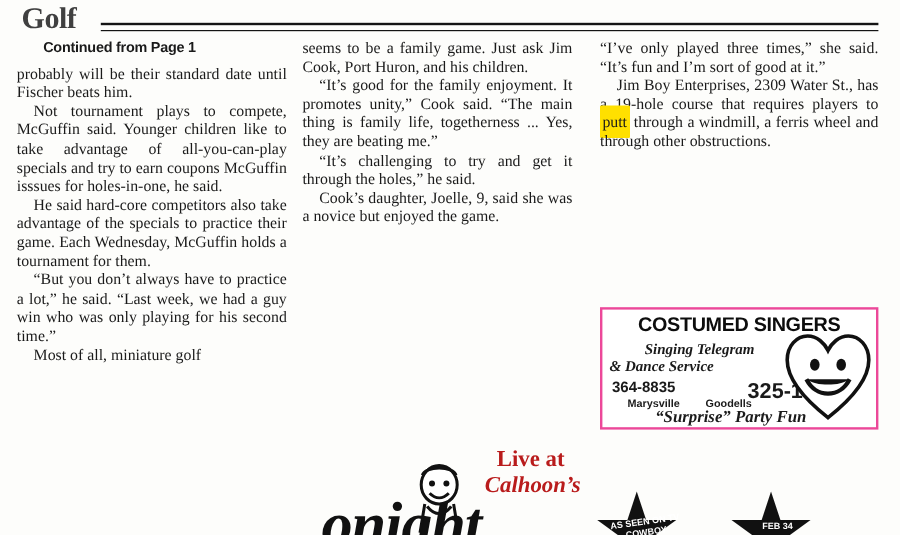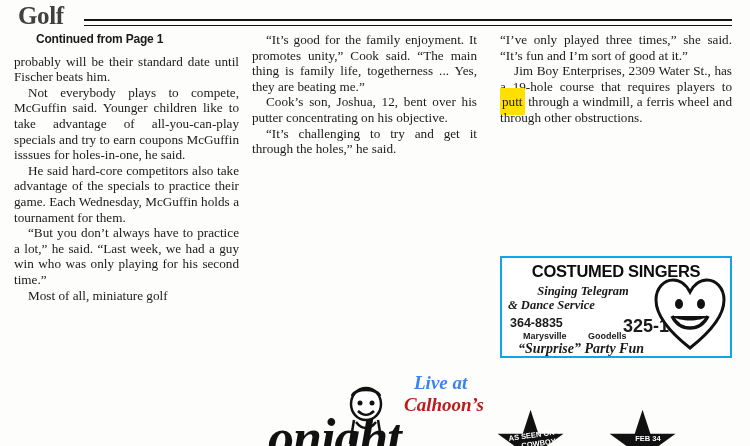--- a/index.html
+++ b/index.html
@@ -82,21 +82,21 @@
     border-radius: 1px;
   }
 
   
   #ad-singers {
     position: absolute;
     left: 500px;
     top: 256px;
     width: 232px;
     height: 102px;
-    border: 2px solid #0ea5e9;
+    border: 2px solid #ec4899;
     background: #fff;
     box-sizing: border-box;
     overflow: hidden;
   }
   #ad-singers .ad-title {
     position: absolute;
     left: 0; right: 0;
     top: 4px;
     text-align: center;
     font-family: "Liberation Sans", sans-serif;
@@ -159,26 +159,25 @@
     top: 73px;
     font-family: "Liberation Sans", sans-serif;
     font-weight: bold;
     font-size: 9px;
   }
   #ad-singers .ad-tag {
     position: absolute;
     left: 0;
     top: 83px;
     width: 170px;
-    text-align: left;
+    text-align: right;
     font-family: "Liberation Serif", serif;
     font-weight: bold;
     font-style: italic;
     font-size: 14px;
-    margin-left: 16px;
   }
   #ad-singers .smiley {
     position: absolute;
     right: 4px;
     top: 18px;
     width: 72px;
     height: 74px;
   }
 
   
@@ -189,23 +188,22 @@
     width: 480px;
     height: 74px;
     overflow: hidden;
   }
   #ad-live .live-line1 {
     position: absolute;
     left: 162px;
     top: 0px;
     font-family: "Liberation Serif", serif;
     font-weight: bold;
-    font-style: italic;
     font-size: 19px;
-    color: #3b82f6;
+    color: #b91c1c;
   }
   #ad-live .live-line2 {
     position: absolute;
     left: 152px;
     top: 22px;
     font-family: "Liberation Serif", serif;
     font-weight: bold;
     font-style: italic;
     font-size: 19px;
     color: #b91c1c;
@@ -252,30 +250,31 @@
 <div id="page">
 
   <div class="masthead">
     <div class="title">Golf</div>
     <div class="rule"></div>
   </div>
 
   <div class="col" id="col1">
     <p class="continued">Continued from Page 1</p>
     <p class="noindent">probably will be their standard date until Fischer beats him.</p>
-    <p>Not everybody plays to compete, McGuffin said. Younger children like to take advantage of all-you-can-play specials and try to earn coupons McGuffin isssues for holes-in-one, he said.</p>
+    <p>Not tournament plays to compete, McGuffin said. Younger children like to take advantage of all-you-can-play specials and try to earn coupons McGuffin isssues for holes-in-one, he said.</p>
     <p>He said hard-core competitors also take advantage of the specials to practice their game. Each Wednesday, McGuffin holds a tournament for them.</p>
     <p>“But you don’t always have to practice a lot,” he said. “Last week, we had a guy win who was only playing for his second time.”</p>
     <p>Most of all, miniature golf</p>
   </div>
 
   <div class="col" id="col2">
+    <p class="noindent">seems to be a family game. Just ask Jim Cook, Port Huron, and his children.</p>
     <p>“It’s good for the family enjoyment. It promotes unity,” Cook said. “The main thing is family life, togetherness ... Yes, they are beating me.”</p>
-    <p>Cook’s son, Joshua, 12, bent over his putter concentrating on his objective.</p>
     <p>“It’s challenging to try and get it through the holes,” he said.</p>
+    <p>Cook’s daughter, Joelle, 9, said she was a novice but enjoyed the game.</p>
   </div>
 
   <div class="col" id="col3">
     <p class="noindent">“I’ve only played three times,” she said. “It’s fun and I’m sort of good at it.”</p>
     <p><span>Jim Boy Enterprises, 2309 Water St., has a 19-hole course that requires players to </span><span class="hl">putt</span><span> through a windmill, a ferris wheel and through other obstructions.</span></p>
   </div>
 
   <div id="ad-singers">
     <div class="ad-title">COSTUMED SINGERS</div>
     <div class="ad-sub1">Singing Telegram</div>

